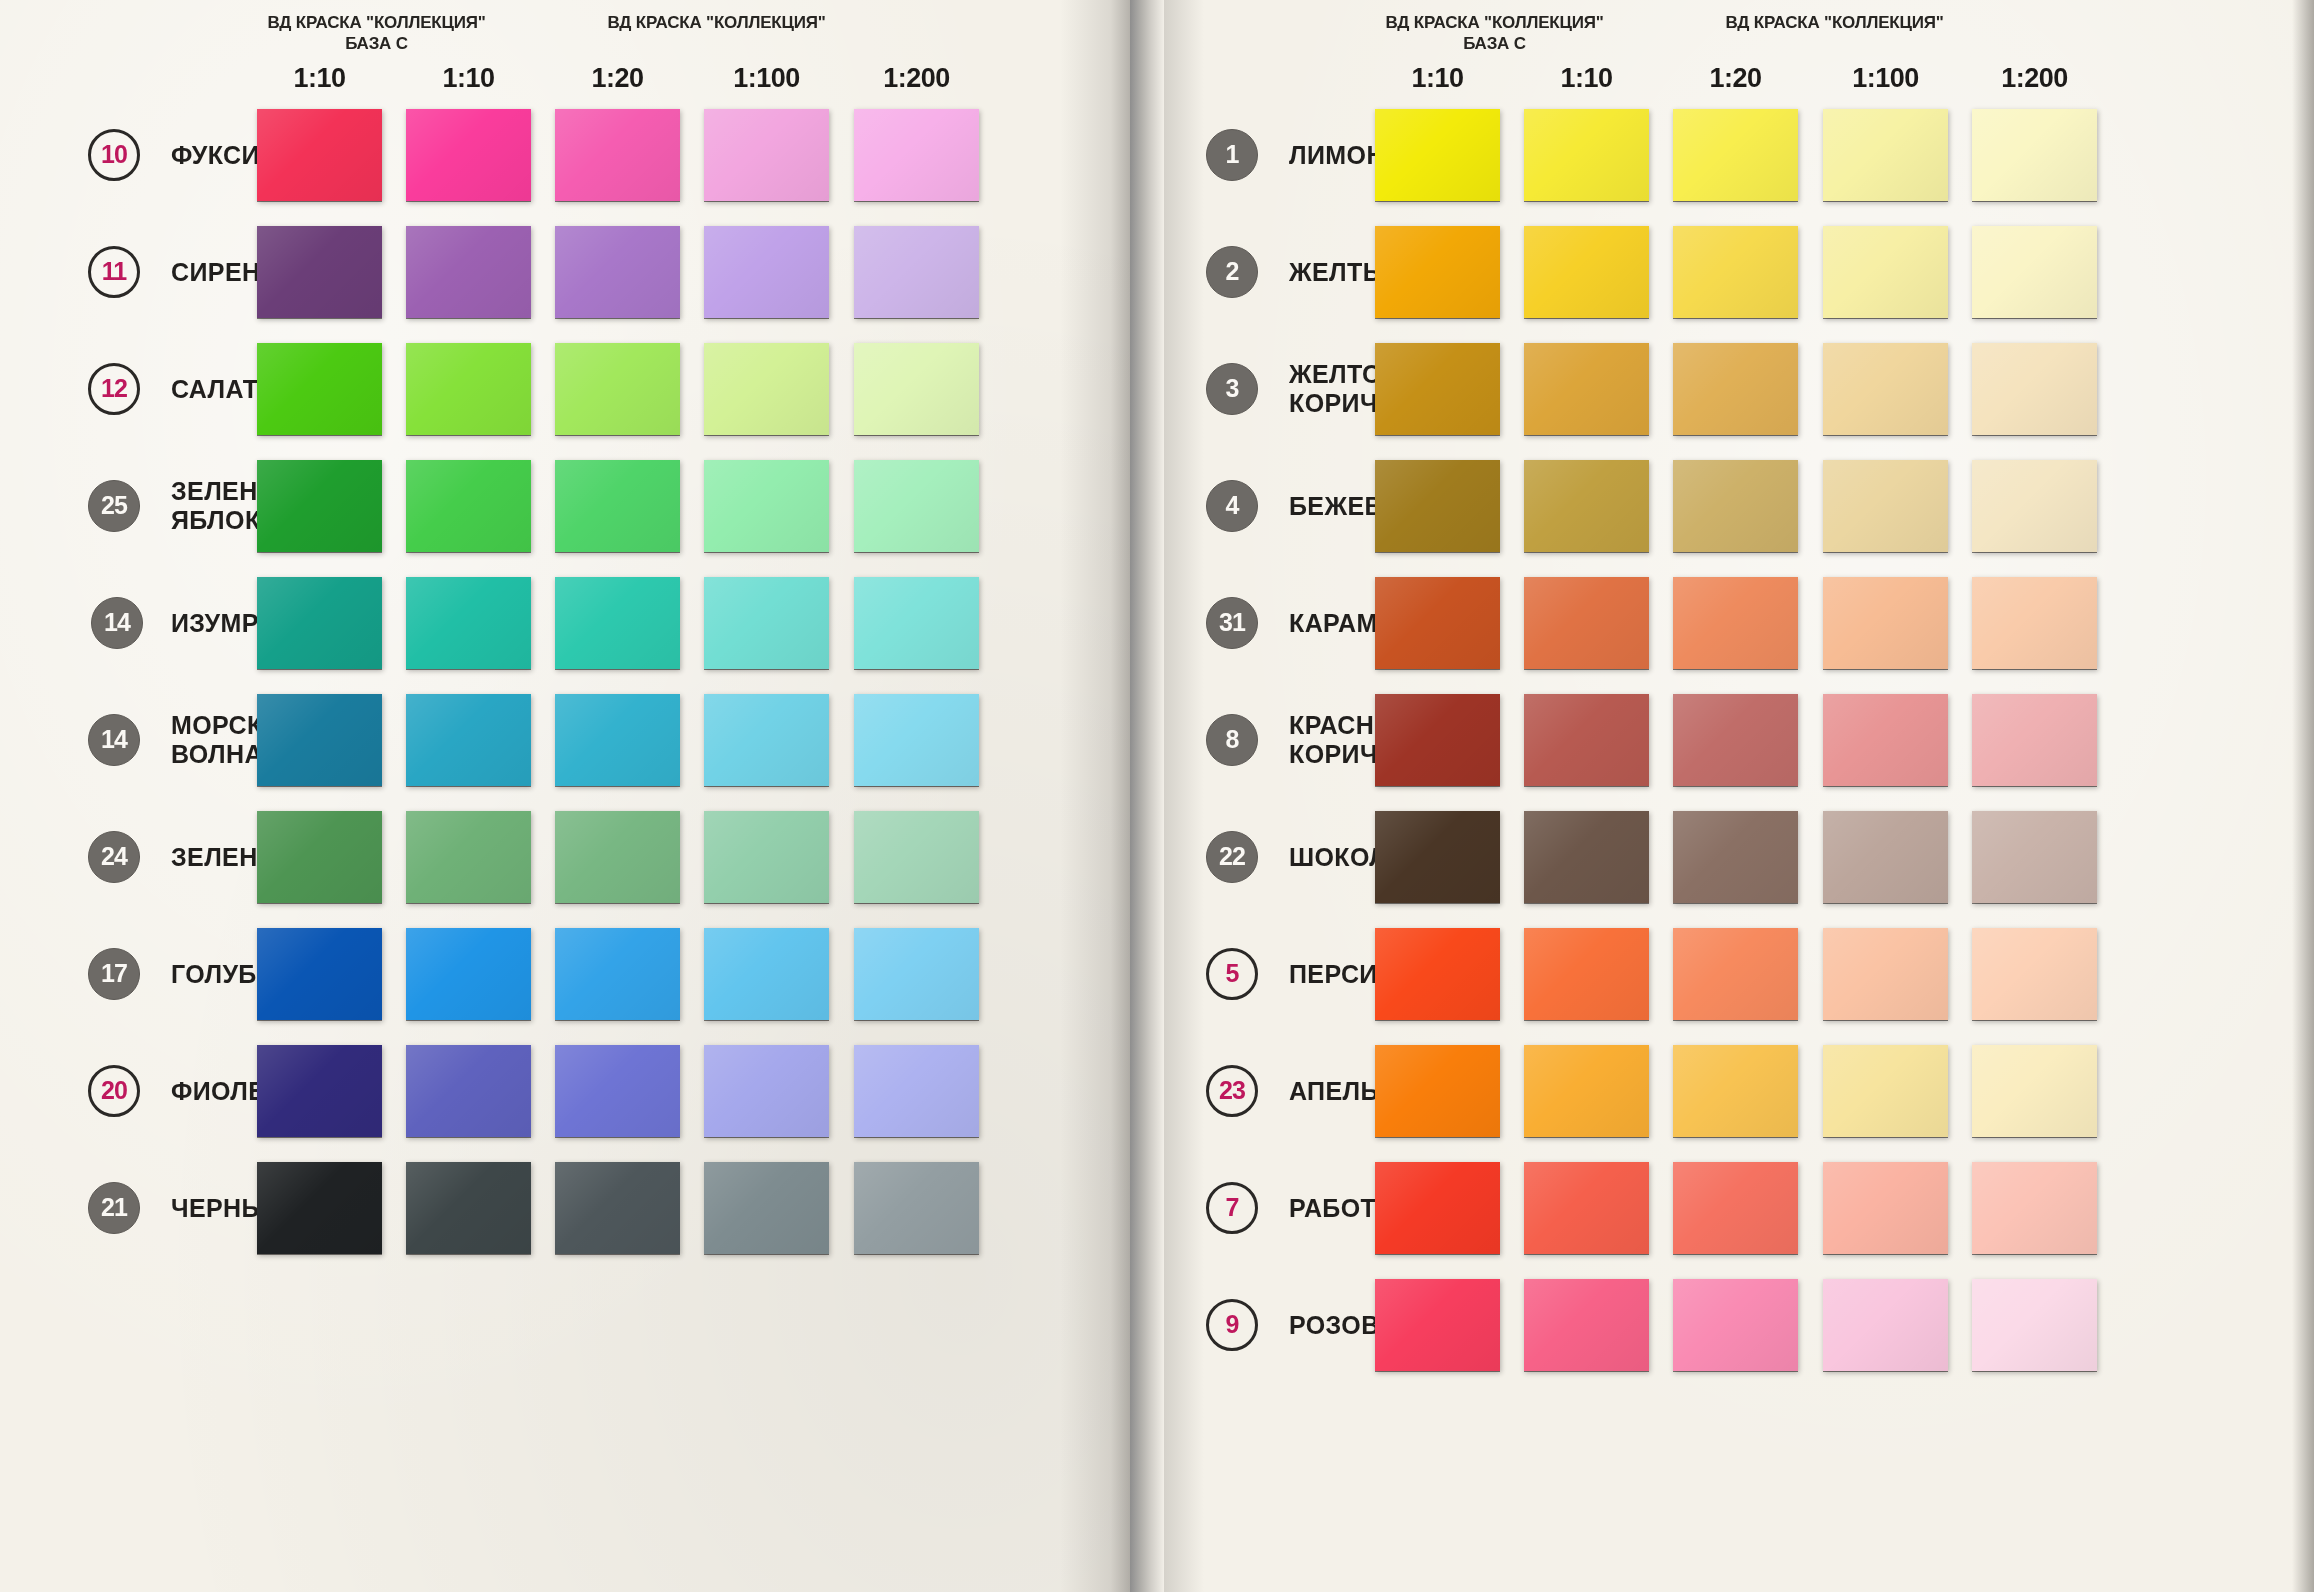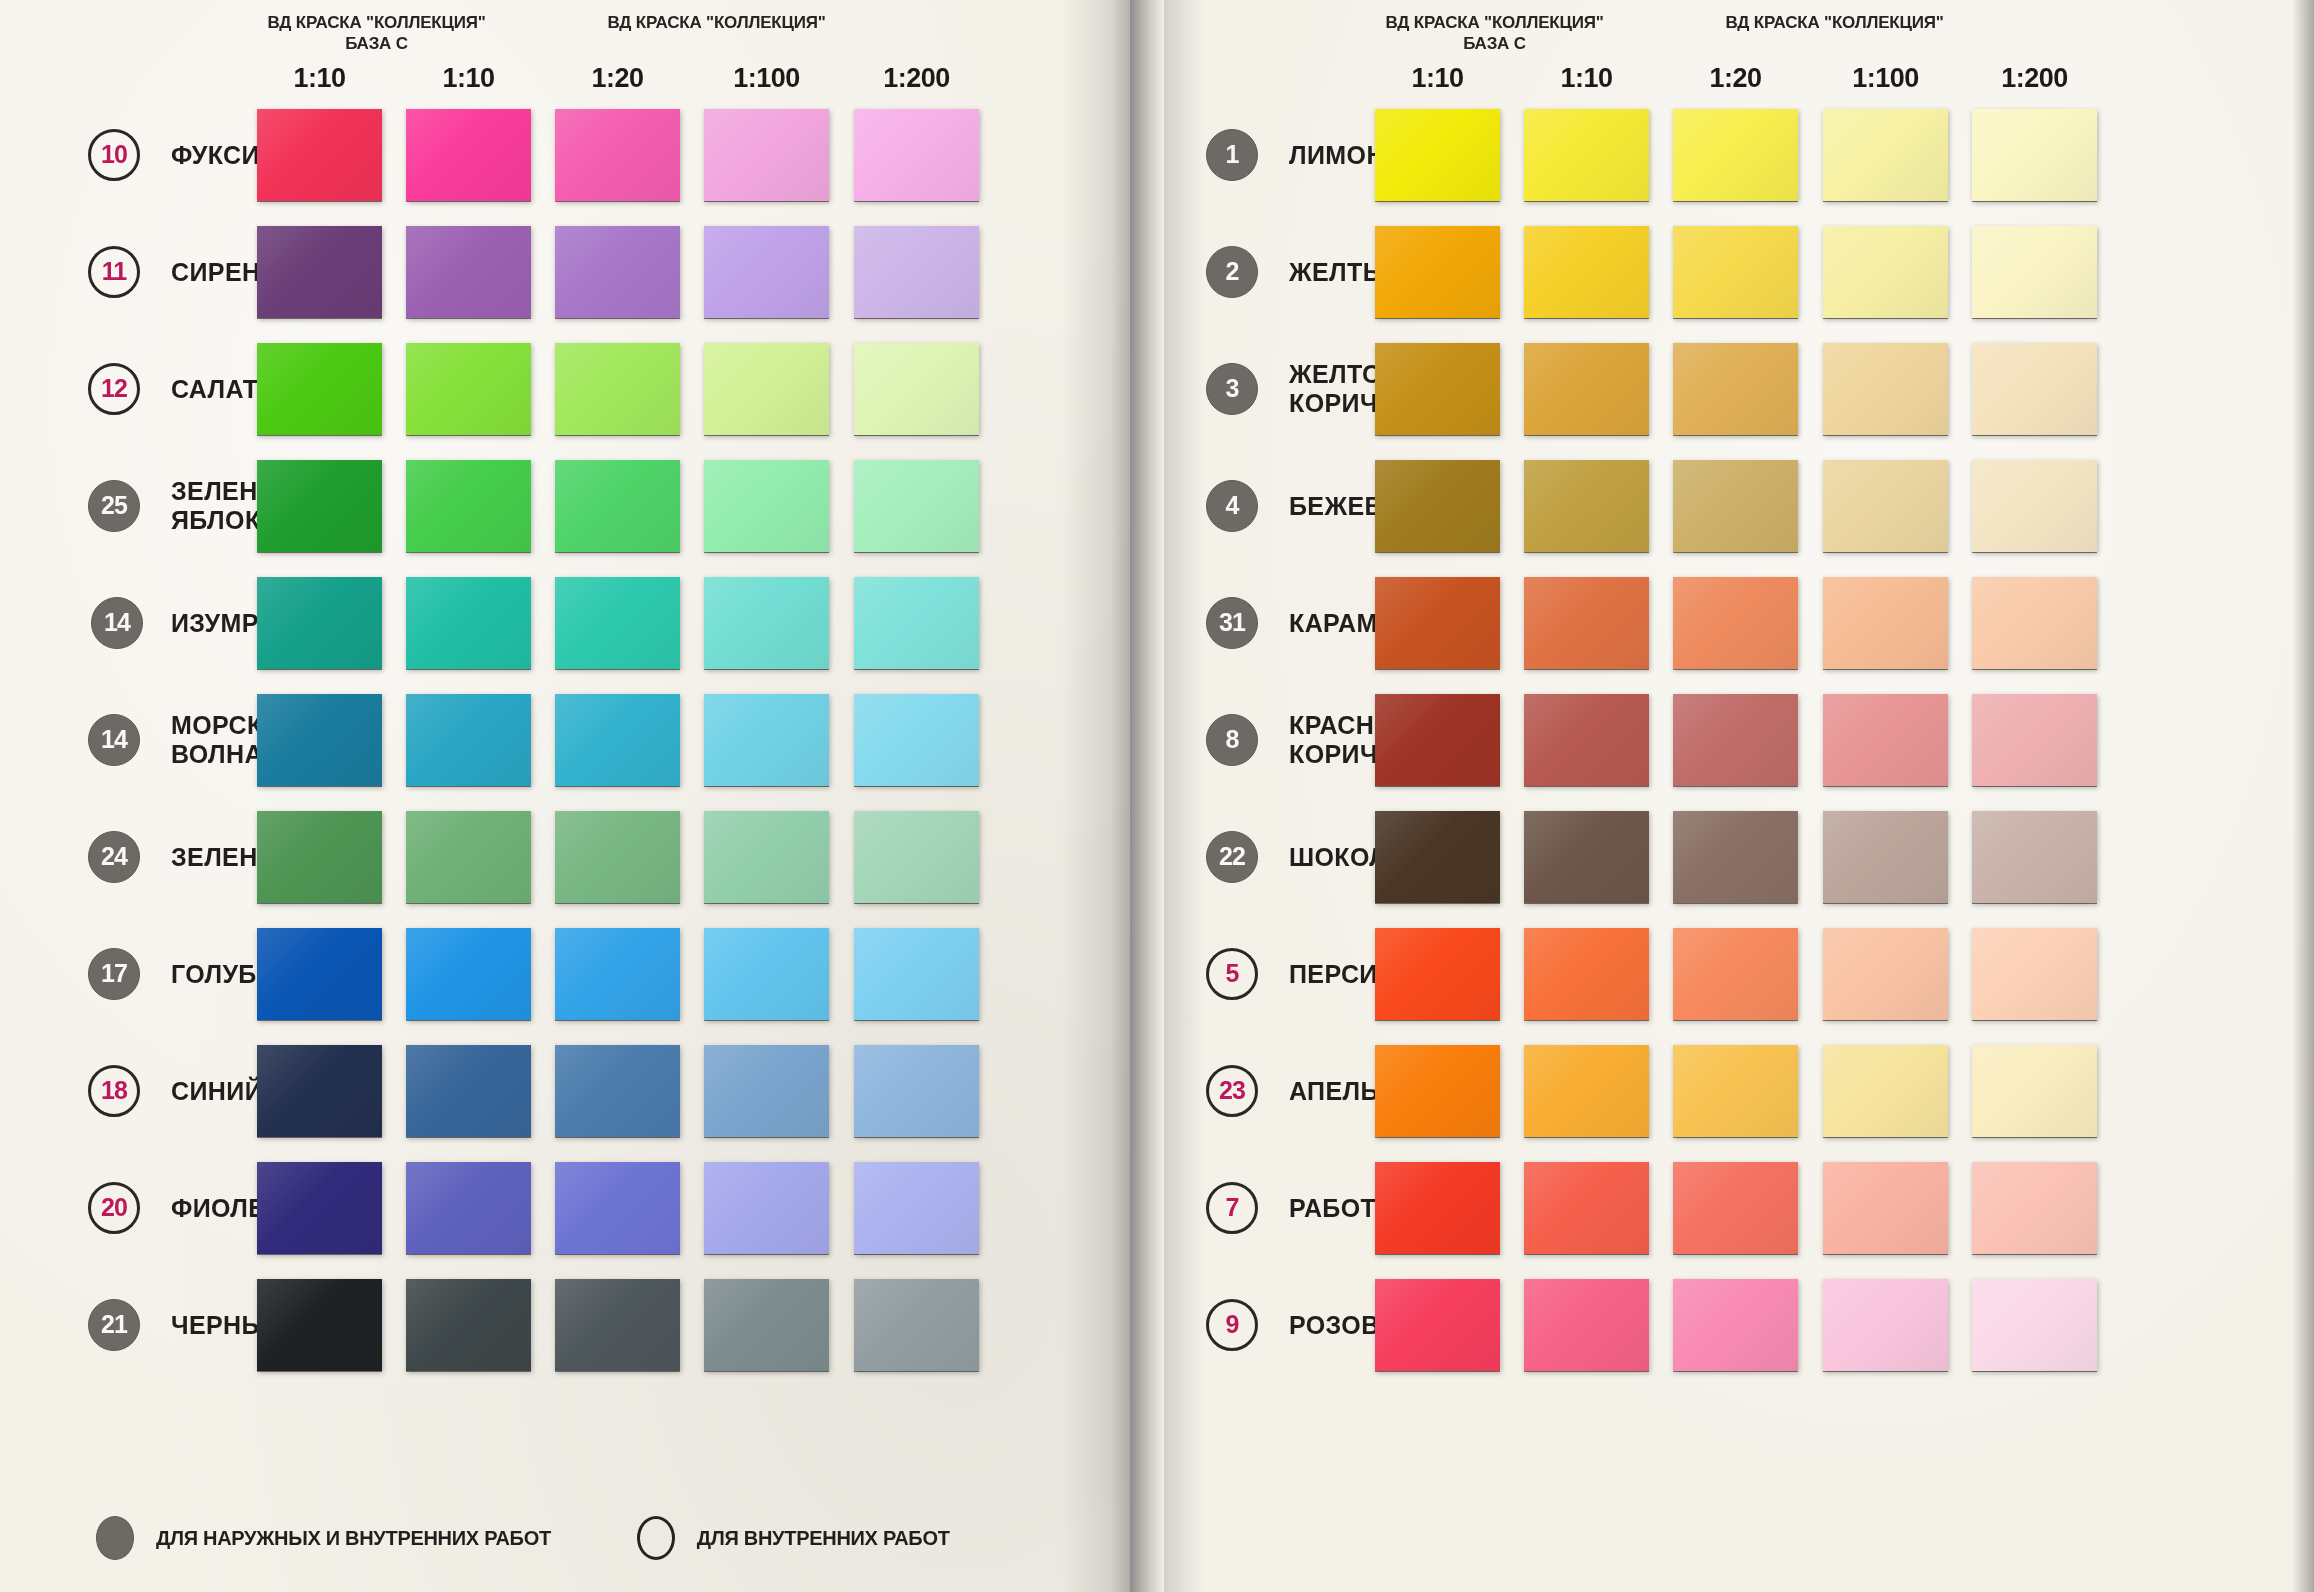--- a/index.html
+++ b/index.html
@@ -269,39 +269,20 @@
             <i></i>
           </div>
           <div class="swatch" style="left: 704px; background: rgb(98, 197, 238);">
             <i></i>
           </div>
           <div class="swatch" style="left: 854px; background: rgb(126, 208, 242);">
             <i></i>
           </div>
         </div>
         <div class="row">
-          <div class="badge hollow" style="left: 88px;">18</div>
-          <div class="cname" style="left: 171px;">СИНИЙ</div>
-          <div class="swatch" style="left: 257px; background: rgb(35, 48, 79);">
-            <i></i>
-          </div>
-          <div class="swatch" style="left: 406px; background: rgb(55, 102, 154);">
-            <i></i>
-          </div>
-          <div class="swatch" style="left: 555px; background: rgb(74, 124, 173);">
-            <i></i>
-          </div>
-          <div class="swatch" style="left: 704px; background: rgb(123, 165, 206);">
-            <i></i>
-          </div>
-          <div class="swatch" style="left: 854px; background: rgb(143, 182, 222);">
-            <i></i>
-          </div>
-        </div>
-        <div class="row">
           <div class="badge hollow" style="left: 88px;">20</div>
           <div class="cname" style="left: 171px;">ФИОЛЕТОВЫЙ</div>
           <div class="swatch" style="left: 257px; background: rgb(50, 43, 124);">
             <i></i>
           </div>
           <div class="swatch" style="left: 406px; background: rgb(95, 98, 190);">
             <i></i>
           </div>
           <div class="swatch" style="left: 555px; background: rgb(110, 116, 212);">
             <i></i>
@@ -327,30 +308,20 @@
           </div>
           <div class="swatch" style="left: 704px; background: rgb(126, 140, 144);">
             <i></i>
           </div>
           <div class="swatch" style="left: 854px; background: rgb(147, 158, 162);">
             <i></i>
           </div>
         </div>
       </div>
 
-    <div class="legend">
-      <div class="lg solid">
-        <span class="dot"></span>
-        <span class="txt">ДЛЯ НАРУЖНЫХ И ВНУТРЕННИХ РАБОТ</span>
-      </div>
-      <div class="lg open">
-        <span class="dot"></span>
-        <span class="txt">ДЛЯ ВНУТРЕННИХ РАБОТ</span>
-      </div>
-    </div>
   </div>
 
   <div class="gutter"></div>
 
   <div class="page right">
     <div class="leftshade"></div>
     <div class="rightedge"></div>
 
     <div class="hdr">
       <div class="hdr-grp" style="left:201px;top:12px;width:259px;">

